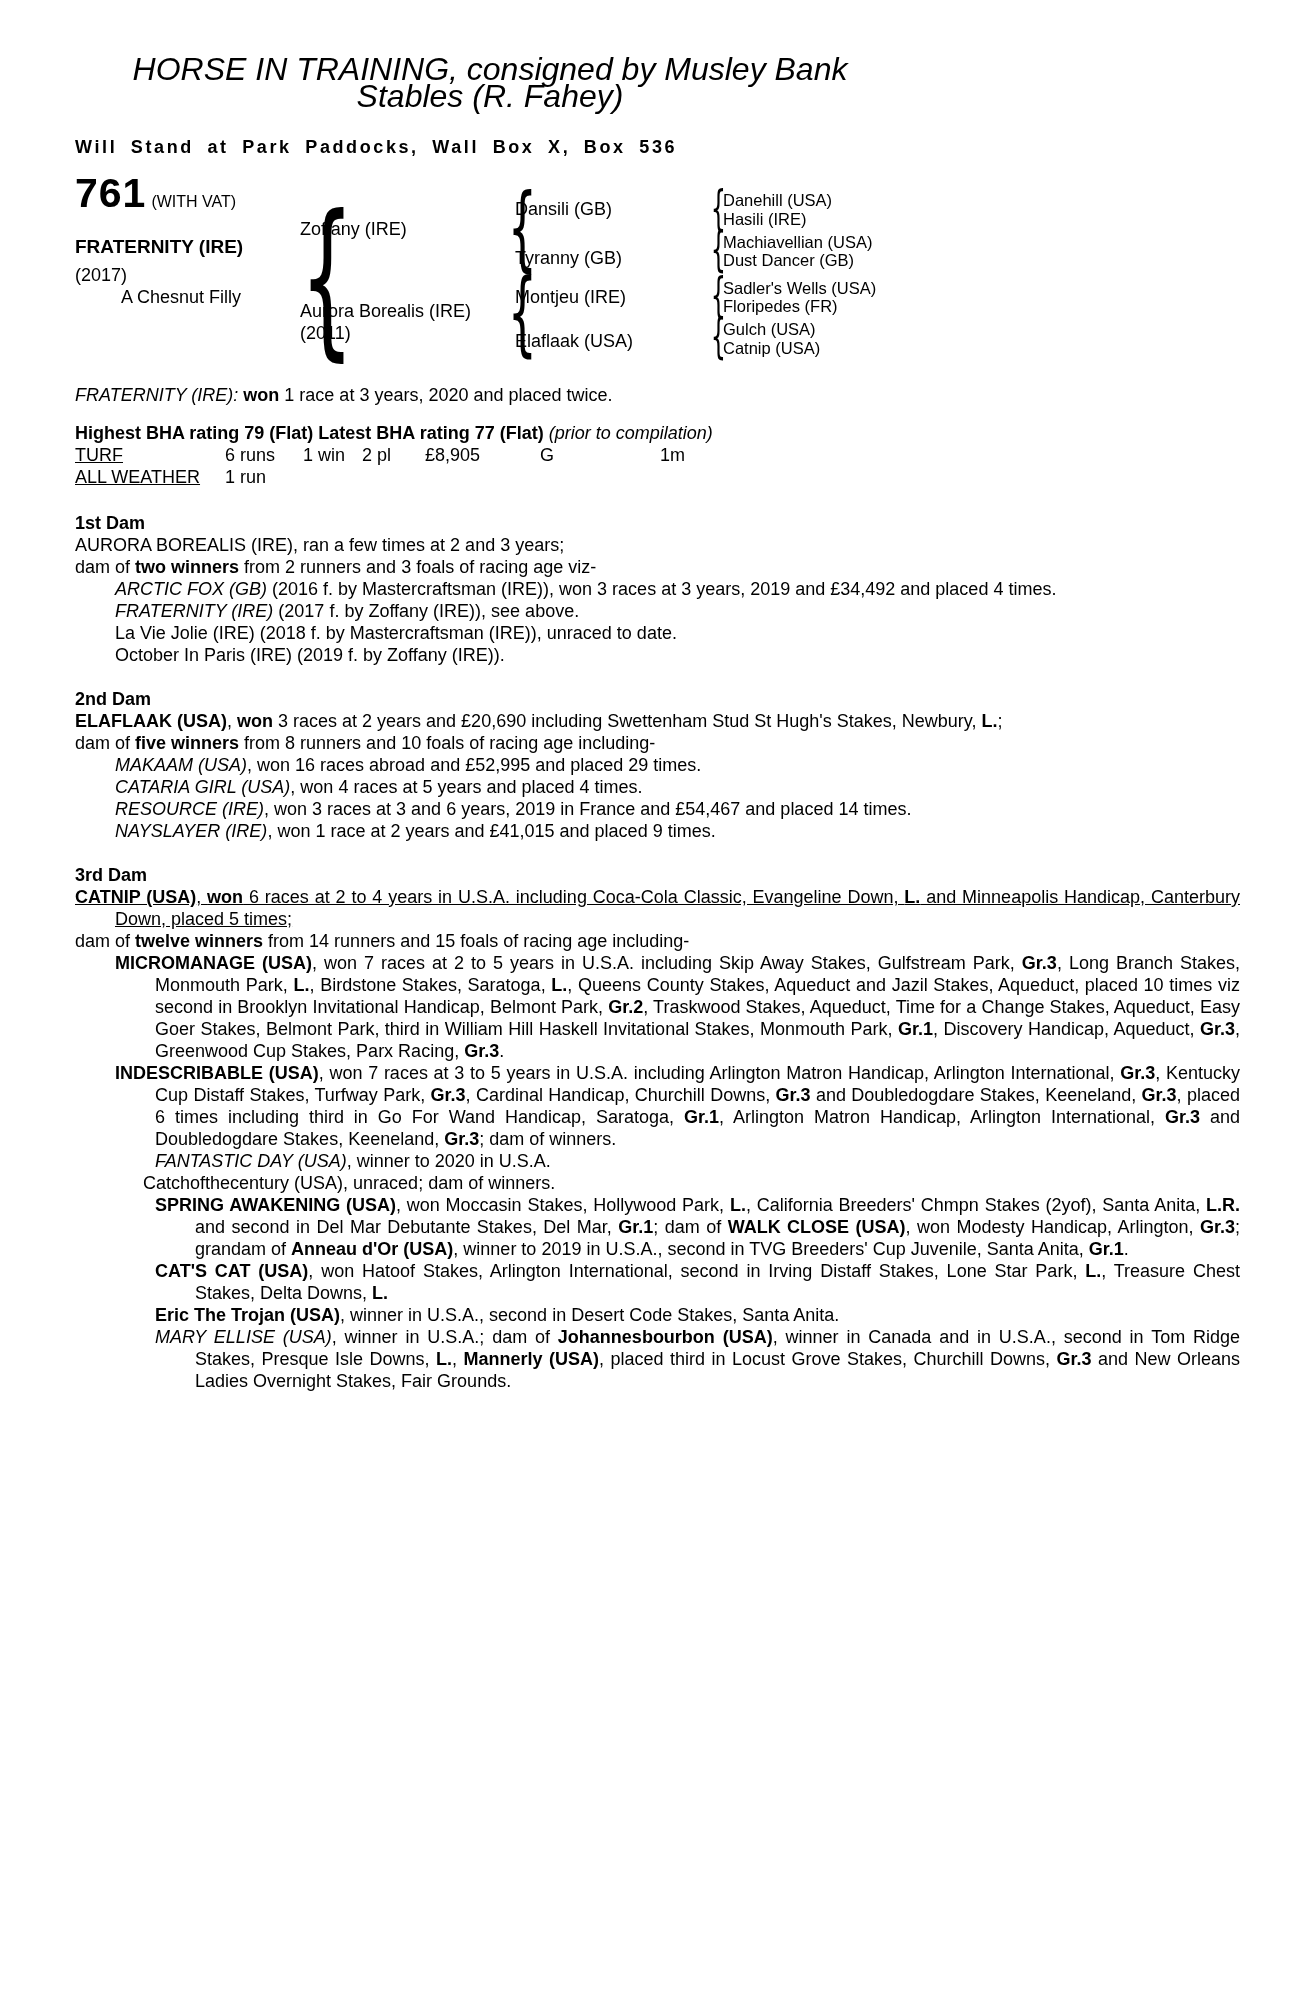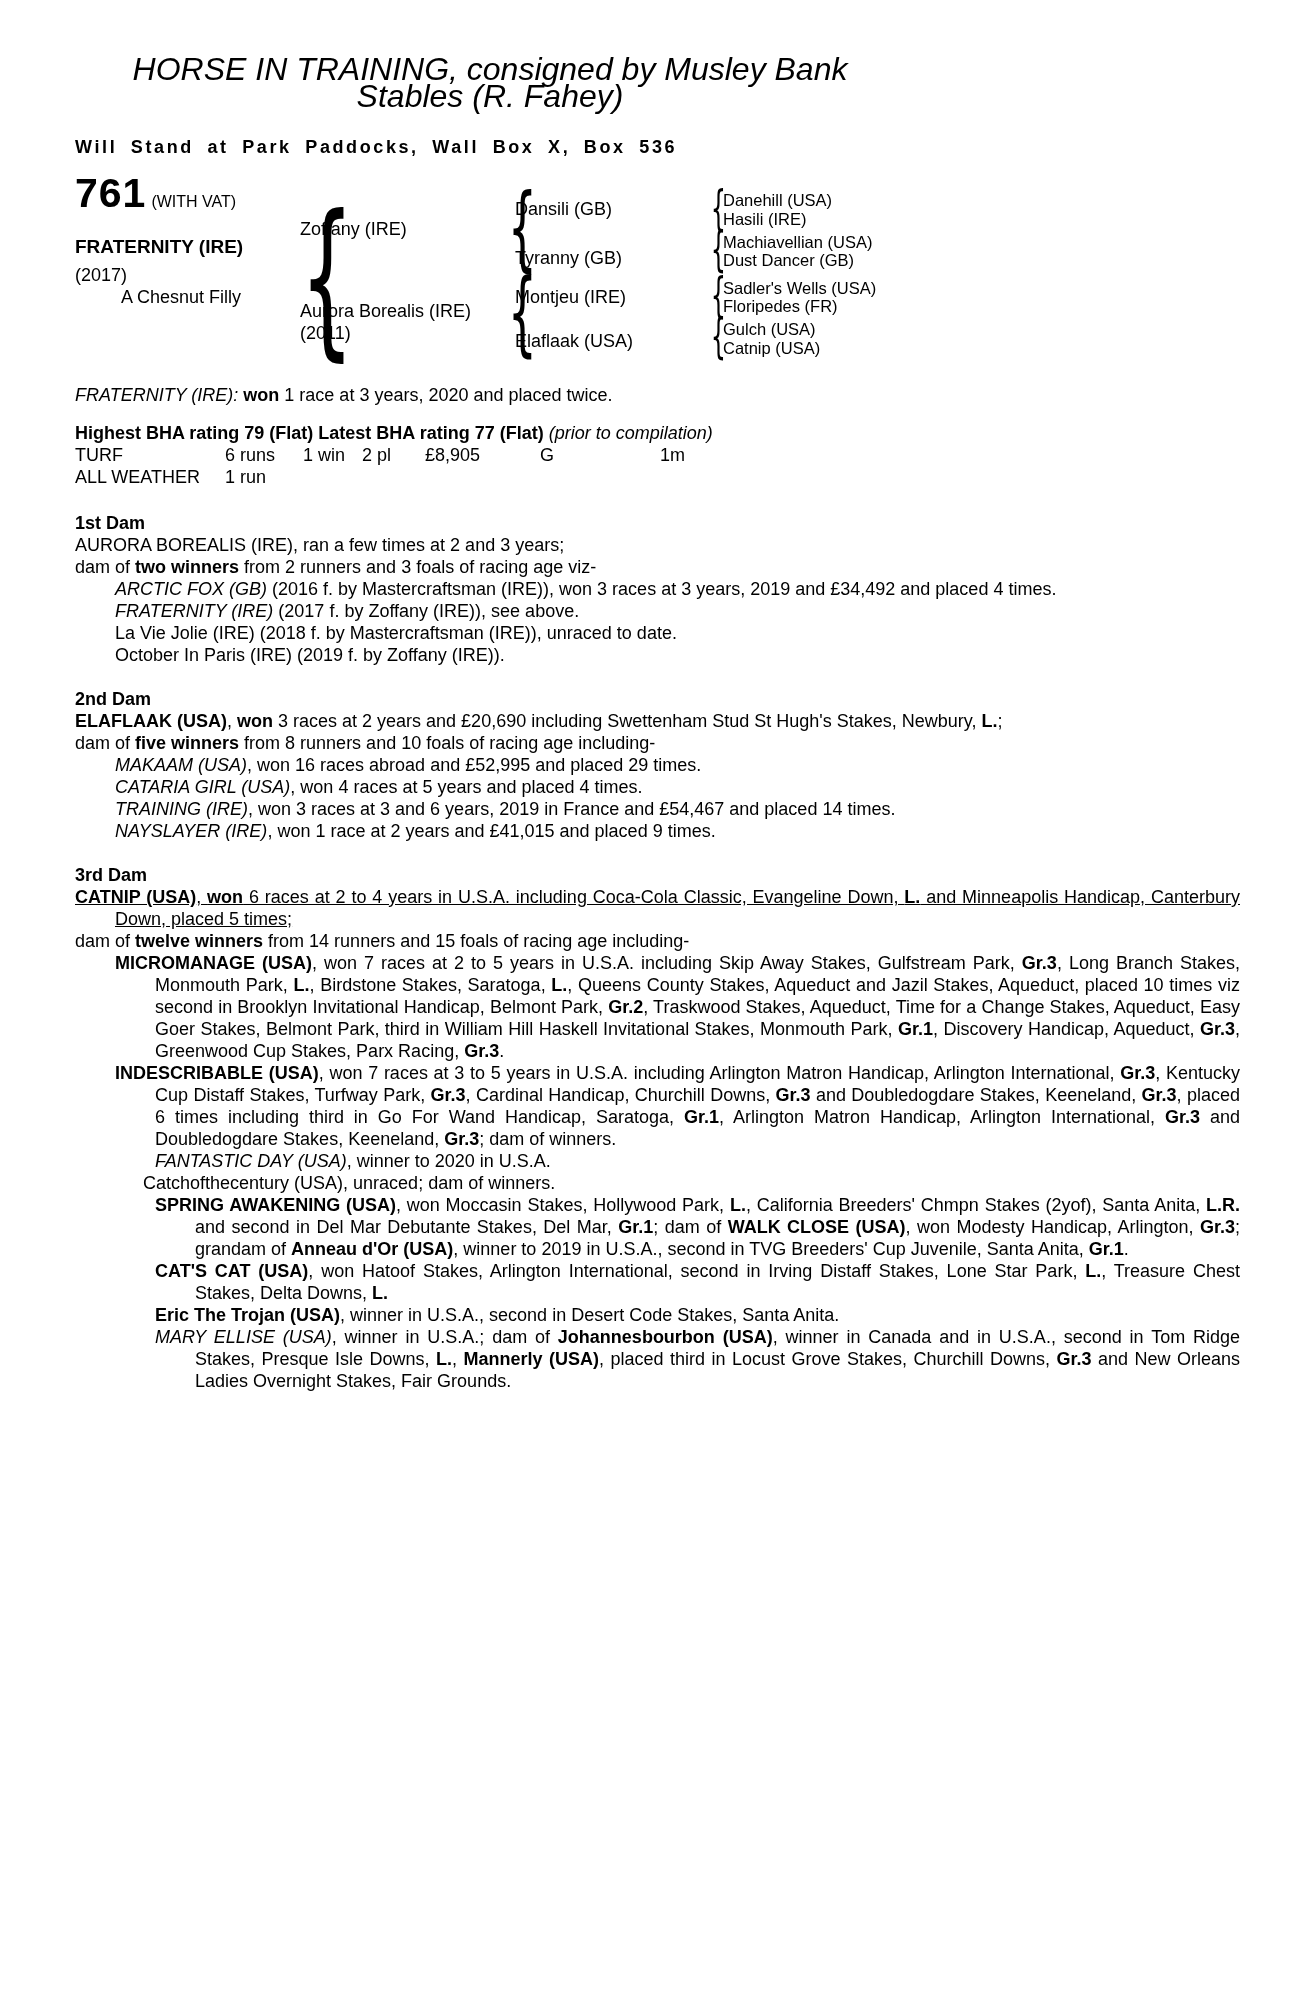--- a/index.html
+++ b/index.html
@@ -19,21 +19,21 @@
   .horse{font-weight:bold;font-size:19px;}
   .g3{font-size:16.5px;}
   .brace{
     position:absolute;line-height:1;font-weight:400;
     font-family:"DejaVu Sans",sans-serif;
     transform:translateY(-50%) scaleX(0.5);
   }
   .racerec{margin:14px 0 8px 0;}
   .ratingline{margin:16px 0 0 0;}
   .statrow span{display:inline-block;}
-  .c1{width:150px;}.c2{width:78px;}.c3{width:59px;}.c4{width:63px;}.c5{width:115px;}.c6{width:120px;}
+  .c1{width:150px;text-decoration:underline;}.c2{width:78px;}.c3{width:59px;}.c4{width:63px;}.c5{width:115px;}.c6{width:120px;}
   h3{font-size:18px;line-height:22px;margin:22px 0 0 0;}
   .para{text-align:justify;margin:0;}
   section{margin:0;}
   .sec1{margin-top:24px;}
 </style>
 </head>
 <body>
 
 <div class="page">
 
@@ -103,21 +103,21 @@
       </div>
   </section>
 
   <section>
     <h3>2nd Dam</h3>
     <div>
         <div class="para" style="padding-left: 40px; text-indent: -40px;"><span class="b">ELAFLAAK (USA)</span><span>, </span><span class="b">won</span><span> 3 races at 2 years and £20,690 including Swettenham Stud St Hugh's Stakes, Newbury, </span><span class="b">L.</span><span>;</span></div>
         <div class="para" style="padding-left: 40px; text-indent: -40px;"><span>dam of </span><span class="b">five winners</span><span> from 8 runners and 10 foals of racing age including-</span></div>
         <div class="para" style="padding-left: 80px; text-indent: -40px;"><span class="i">MAKAAM (USA)</span><span>, won 16 races abroad and £52,995 and placed 29 times.</span></div>
         <div class="para" style="padding-left: 80px; text-indent: -40px;"><span class="i">CATARIA GIRL (USA)</span><span>, won 4 races at 5 years and placed 4 times.</span></div>
-        <div class="para" style="padding-left: 80px; text-indent: -40px;"><span class="i">TRAINING (IRE)</span><span>, won 3 races at 3 and 6 years, 2019 in France and £54,467 and placed 14 times.</span></div>
+        <div class="para" style="padding-left: 80px; text-indent: -40px;"><span class="i">RESOURCE (IRE)</span><span>, won 3 races at 3 and 6 years, 2019 in France and £54,467 and placed 14 times.</span></div>
         <div class="para" style="padding-left: 80px; text-indent: -40px;"><span class="i">NAYSLAYER (IRE)</span><span>, won 1 race at 2 years and £41,015 and placed 9 times.</span></div>
       </div>
   </section>
 
   <section>
     <h3>3rd Dam</h3>
     <div>
         <div class="para" style="padding-left: 40px; text-indent: -40px; text-decoration: underline;"><span class="b">CATNIP (USA)</span><span>, </span><span class="b">won</span><span> 6 races at 2 to 4 years in U.S.A. including Coca-Cola Classic, Evangeline Down, </span><span class="b">L.</span><span> and Minneapolis Handicap, Canterbury Down, placed 5 times;</span></div>
         <div class="para" style="padding-left: 40px; text-indent: -40px;"><span>dam of </span><span class="b">twelve winners</span><span> from 14 runners and 15 foals of racing age including-</span></div>
         <div class="para" style="padding-left: 80px; text-indent: -40px;"><span class="b">MICROMANAGE (USA)</span><span>, won 7 races at 2 to 5 years in U.S.A. including Skip Away Stakes, Gulfstream Park, </span><span class="b">Gr.3</span><span>, Long Branch Stakes, Monmouth Park, </span><span class="b">L.</span><span>, Birdstone Stakes, Saratoga, </span><span class="b">L.</span><span>, Queens County Stakes, Aqueduct and Jazil Stakes, Aqueduct, placed 10 times viz second in Brooklyn Invitational Handicap, Belmont Park, </span><span class="b">Gr.2</span><span>, Traskwood Stakes, Aqueduct, Time for a Change Stakes, Aqueduct, Easy Goer Stakes, Belmont Park, third in William Hill Haskell Invitational Stakes, Monmouth Park, </span><span class="b">Gr.1</span><span>, Discovery Handicap, Aqueduct, </span><span class="b">Gr.3</span><span>, Greenwood Cup Stakes, Parx Racing, </span><span class="b">Gr.3</span><span>.</span></div>

